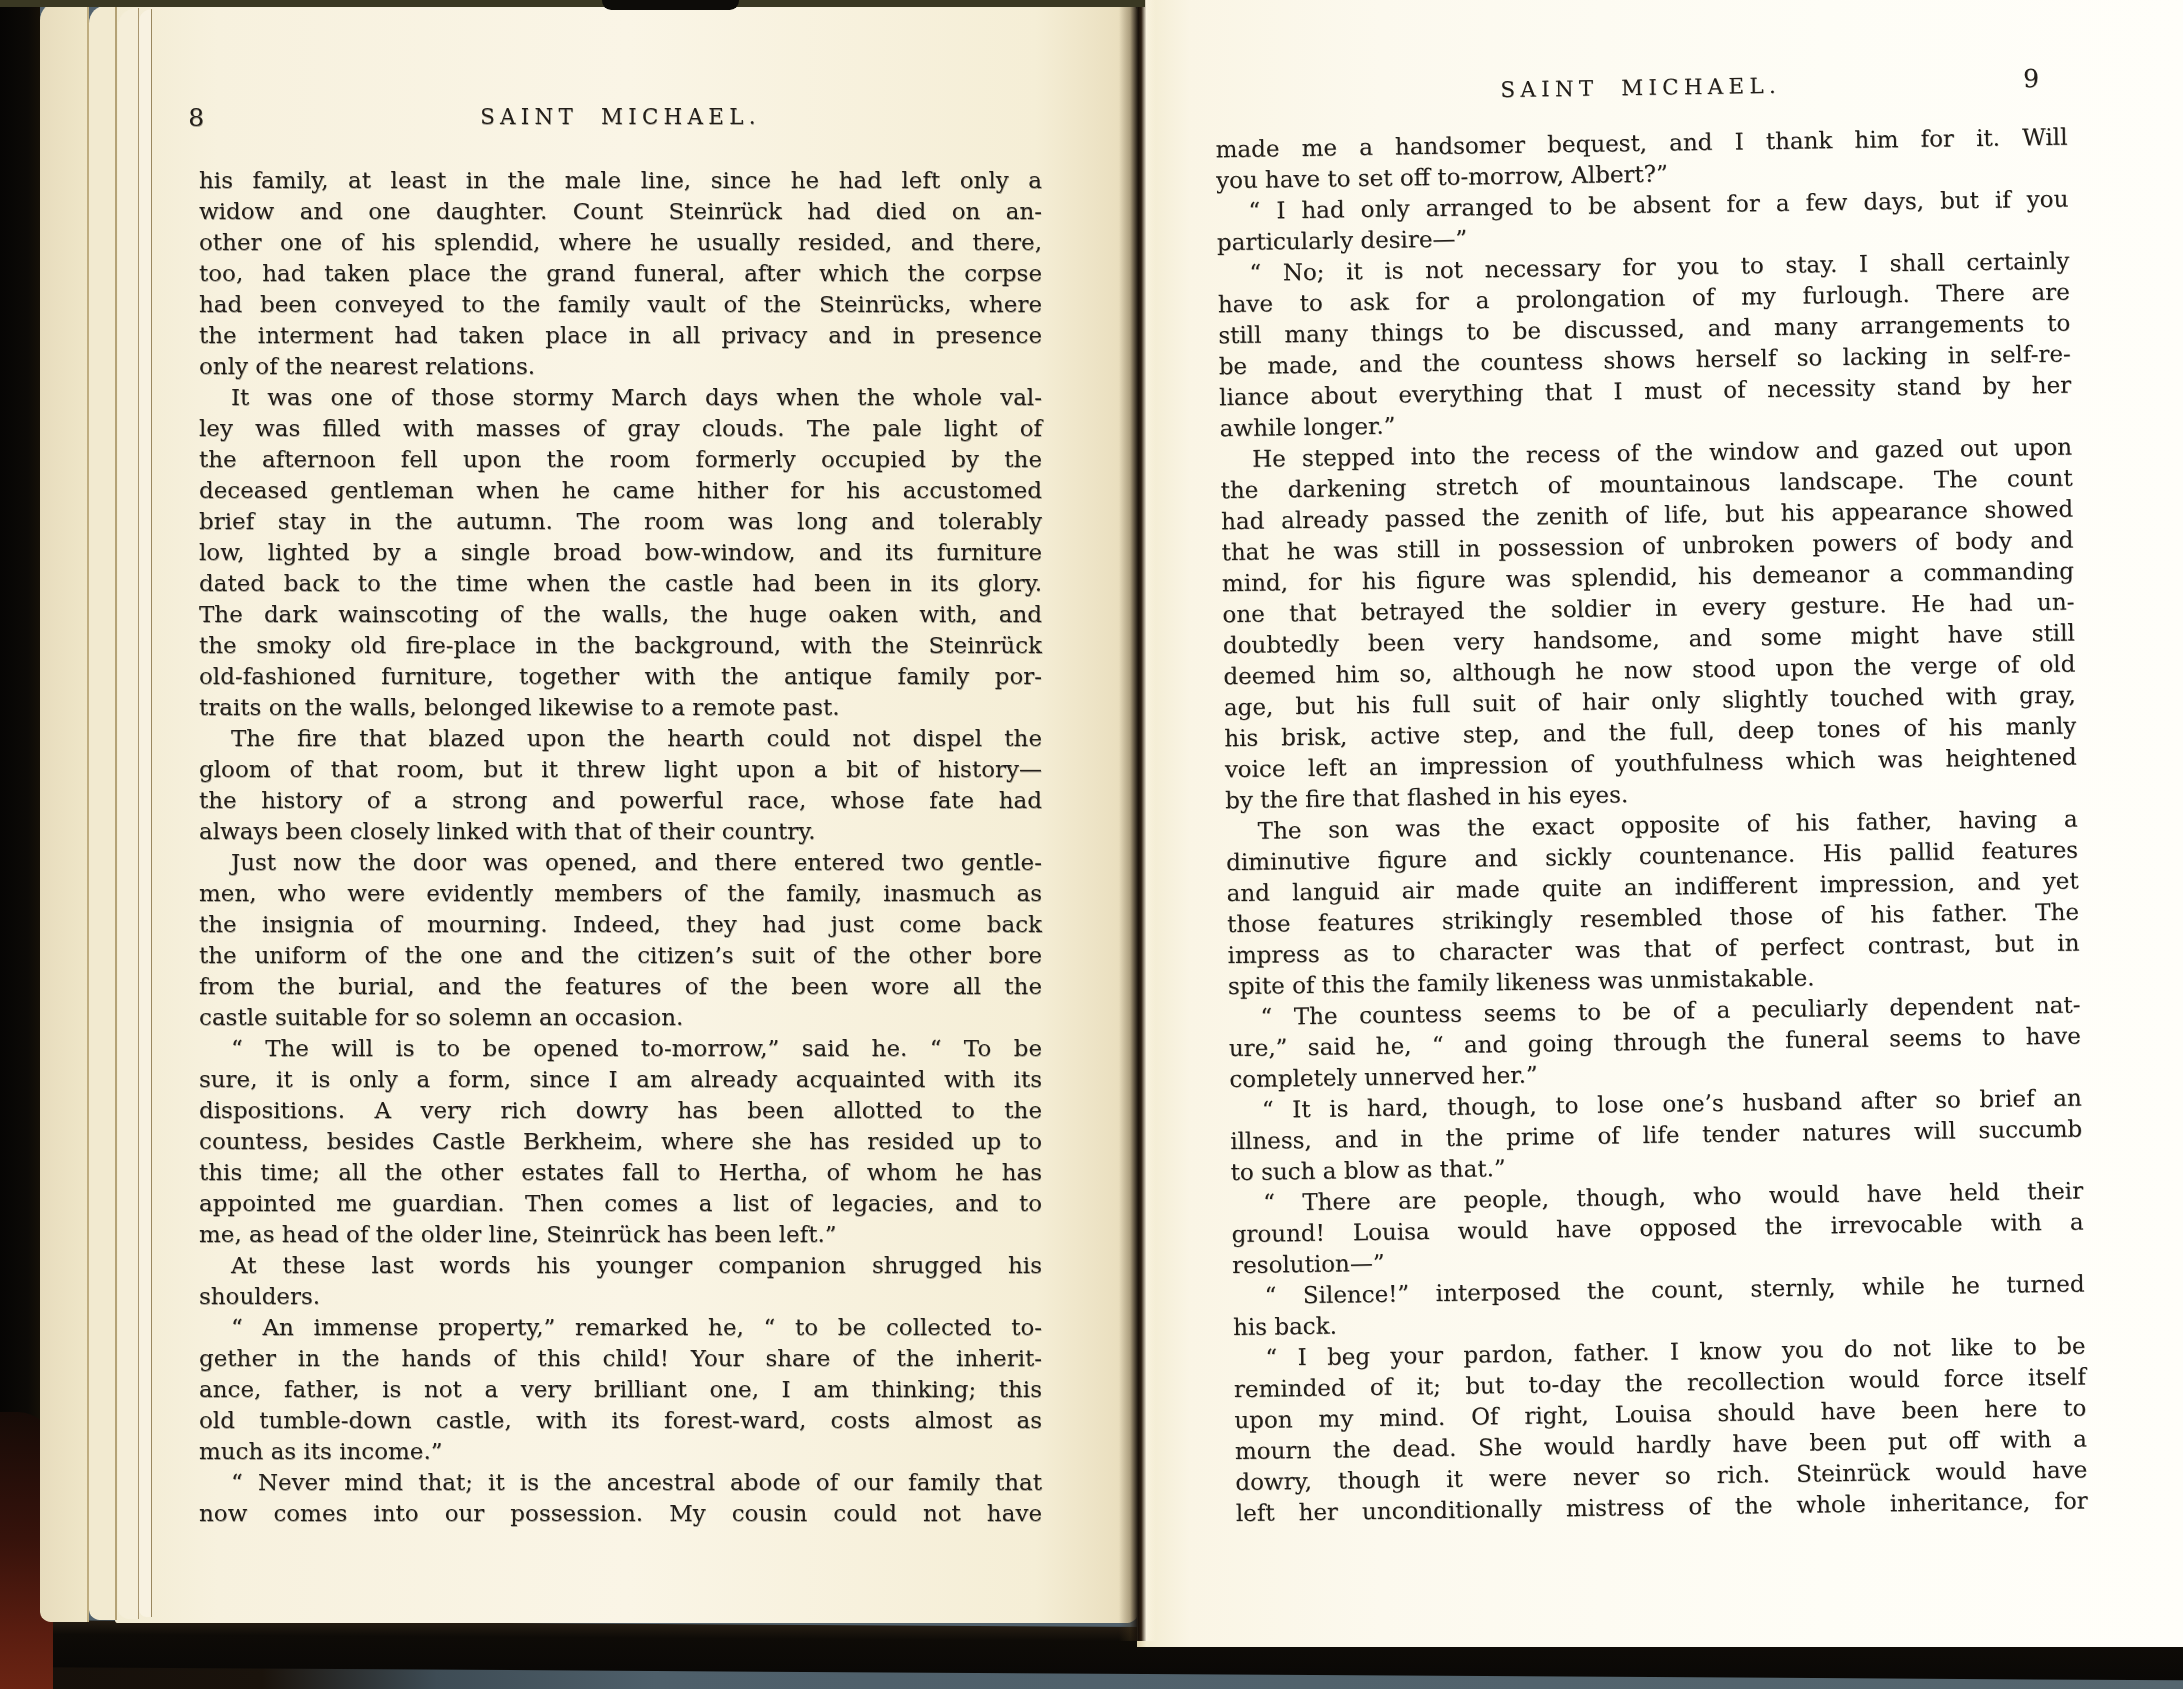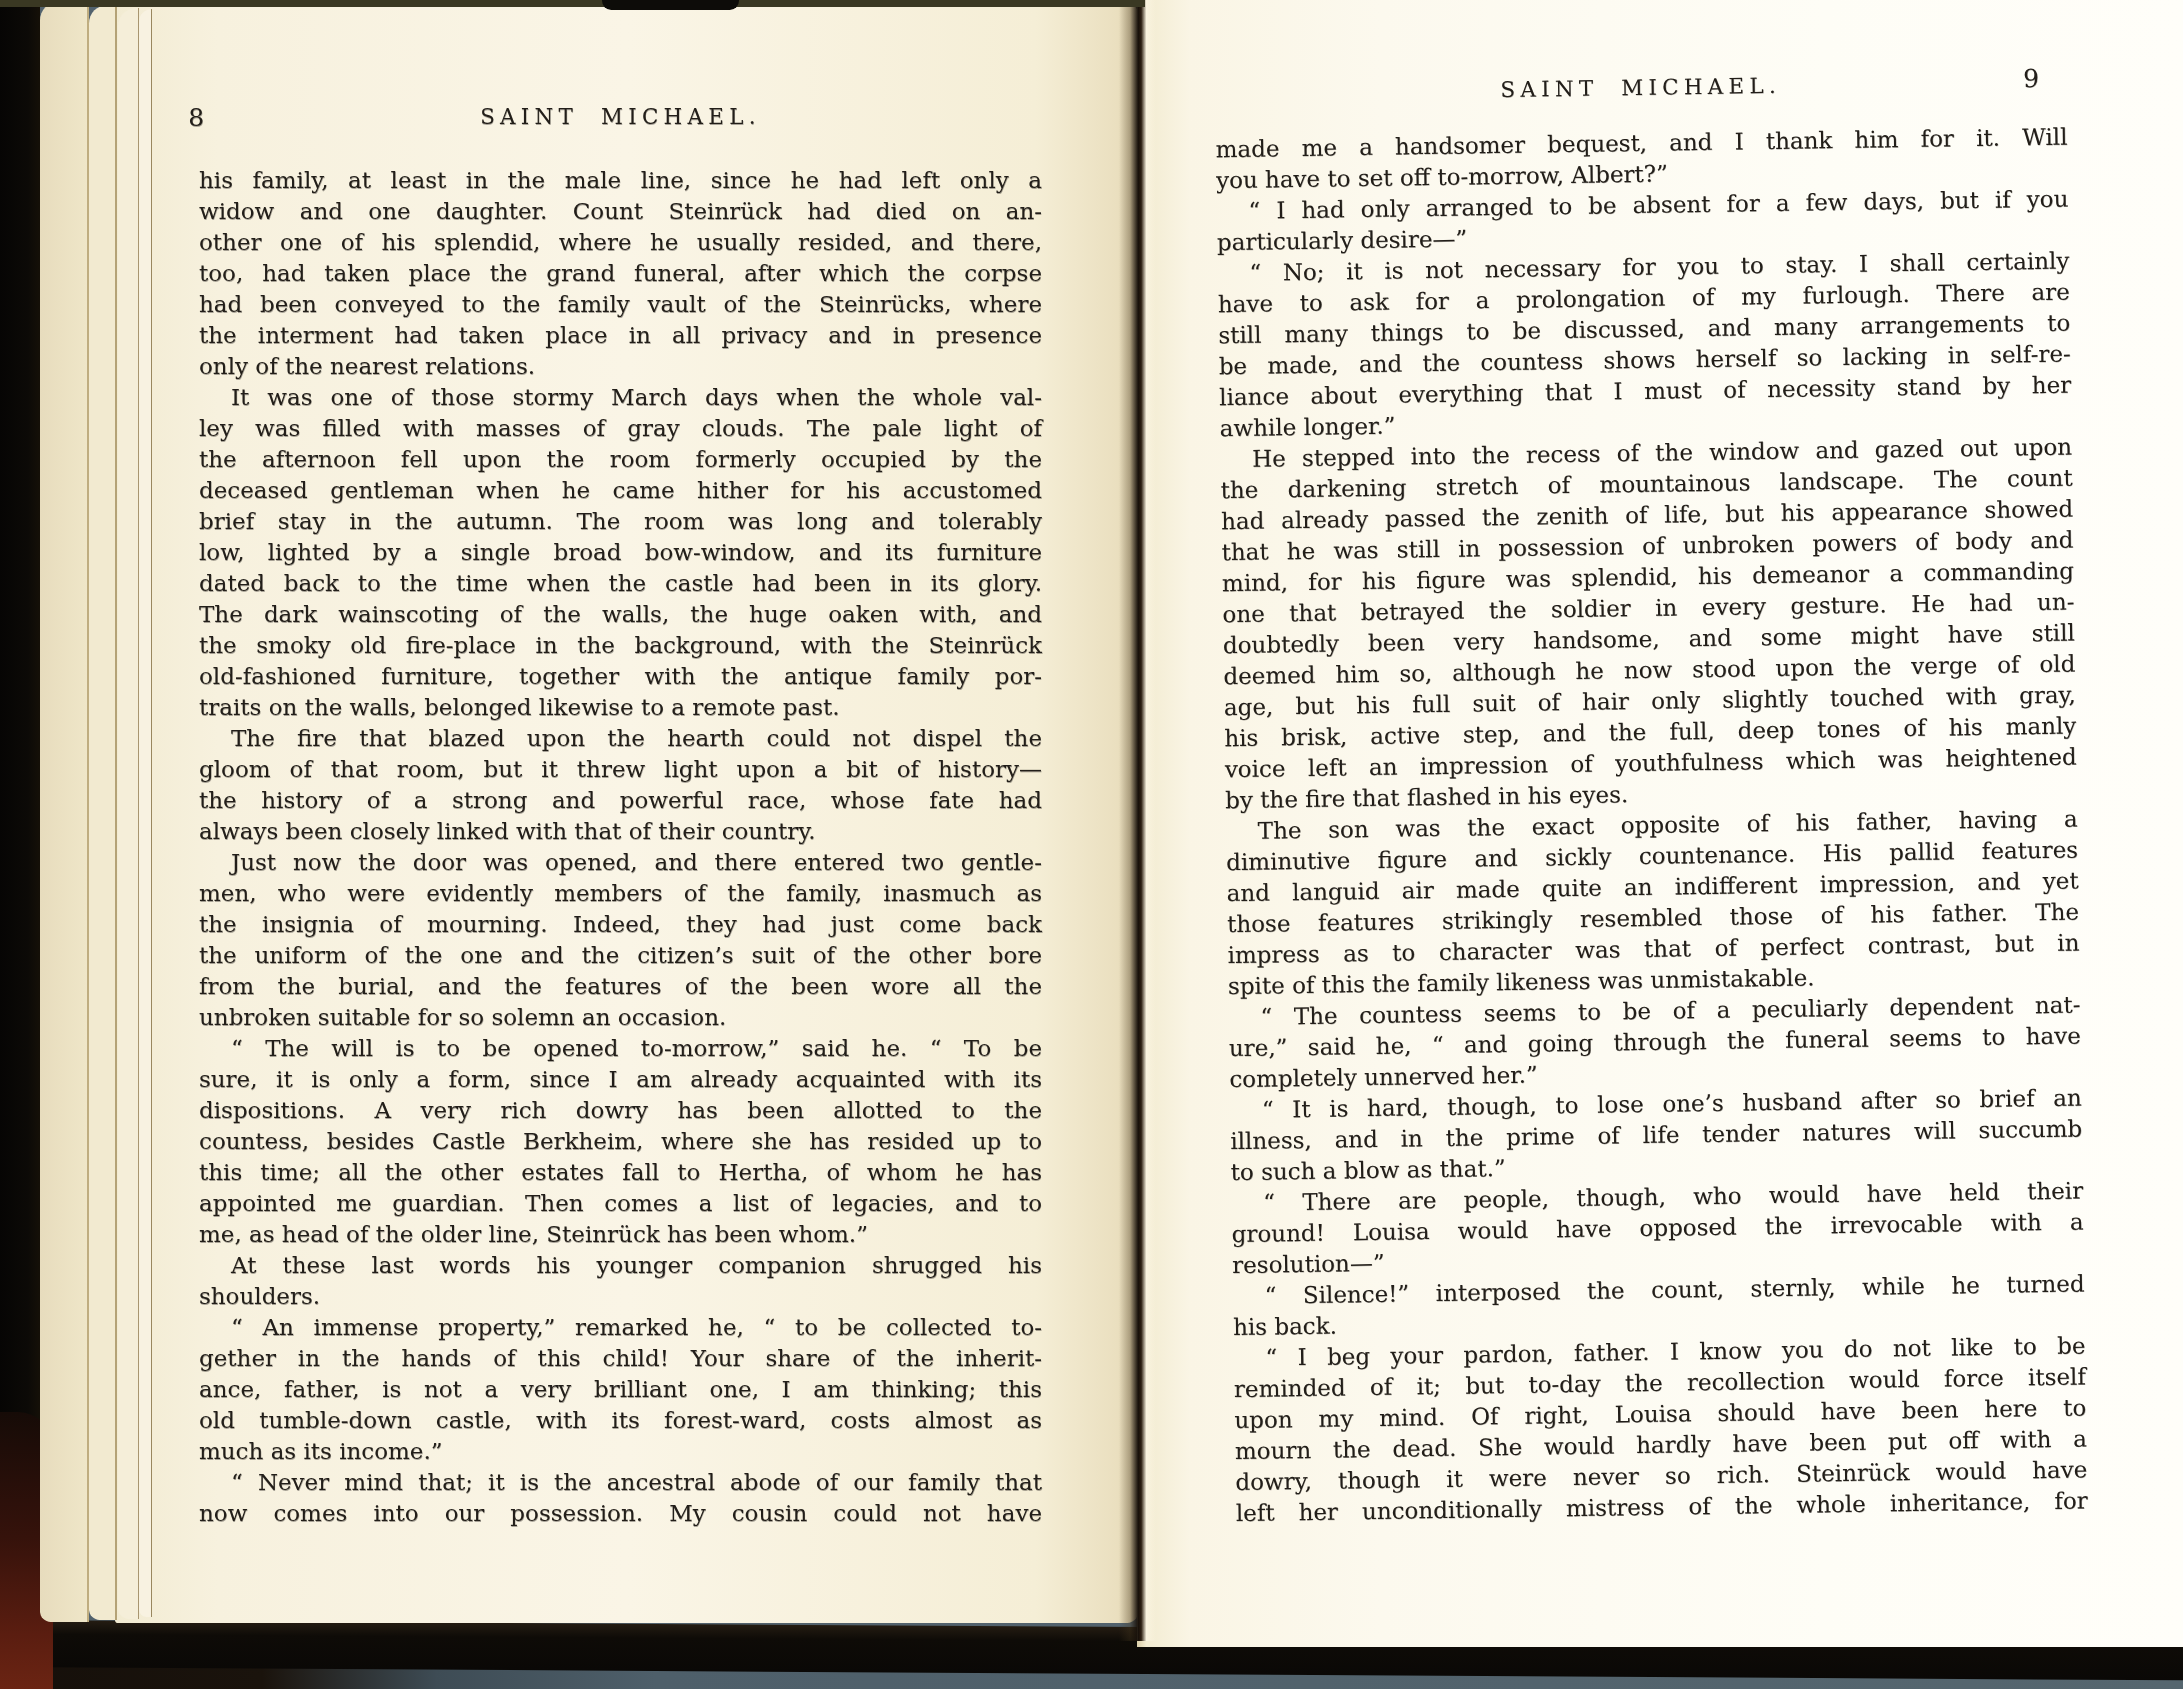--- a/index.html
+++ b/index.html
@@ -92,28 +92,28 @@
           <div class="line para-end">traits on the walls, belonged likewise to a remote past.</div>
           <div class="line indent">The fire that blazed upon the hearth could not dispel the</div>
           <div class="line">gloom of that room, but it threw light upon a bit of history—</div>
           <div class="line">the history of a strong and powerful race, whose fate had</div>
           <div class="line para-end">always been closely linked with that of their country.</div>
           <div class="line indent">Just now the door was opened, and there entered two gentle-</div>
           <div class="line">men, who were evidently members of the family, inasmuch as</div>
           <div class="line">the insignia of mourning. Indeed, they had just come back</div>
           <div class="line">the uniform of the one and the citizen’s suit of the other bore</div>
           <div class="line">from the burial, and the features of the been wore all the</div>
-          <div class="line para-end">unbroken suitable for so solemn an occasion.</div>
+          <div class="line para-end">castle suitable for so solemn an occasion.</div>
           <div class="line indent">“ The will is to be opened to-morrow,” said he. “ To be</div>
           <div class="line">sure, it is only a form, since I am already acquainted with its</div>
           <div class="line">dispositions. A very rich dowry has been allotted to the</div>
           <div class="line">countess, besides Castle Berkheim, where she has resided up to</div>
           <div class="line">this time; all the other estates fall to Hertha, of whom he has</div>
           <div class="line">appointed me guardian. Then comes a list of legacies, and to</div>
-          <div class="line para-end">me, as head of the older line, Steinrück has been whom.”</div>
+          <div class="line para-end">me, as head of the older line, Steinrück has been left.”</div>
           <div class="line indent">At these last words his younger companion shrugged his</div>
           <div class="line para-end">shoulders.</div>
           <div class="line indent">“ An immense property,” remarked he, “ to be collected to-</div>
           <div class="line">gether in the hands of this child! Your share of the inherit-</div>
           <div class="line">ance, father, is not a very brilliant one, I am thinking; this</div>
           <div class="line">old tumble-down castle, with its forest-ward, costs almost as</div>
           <div class="line para-end">much as its income.”</div>
           <div class="line indent">“ Never mind that; it is the ancestral abode of our family that</div>
           <div class="line">now comes into our possession. My cousin could not have</div>
         </div>

